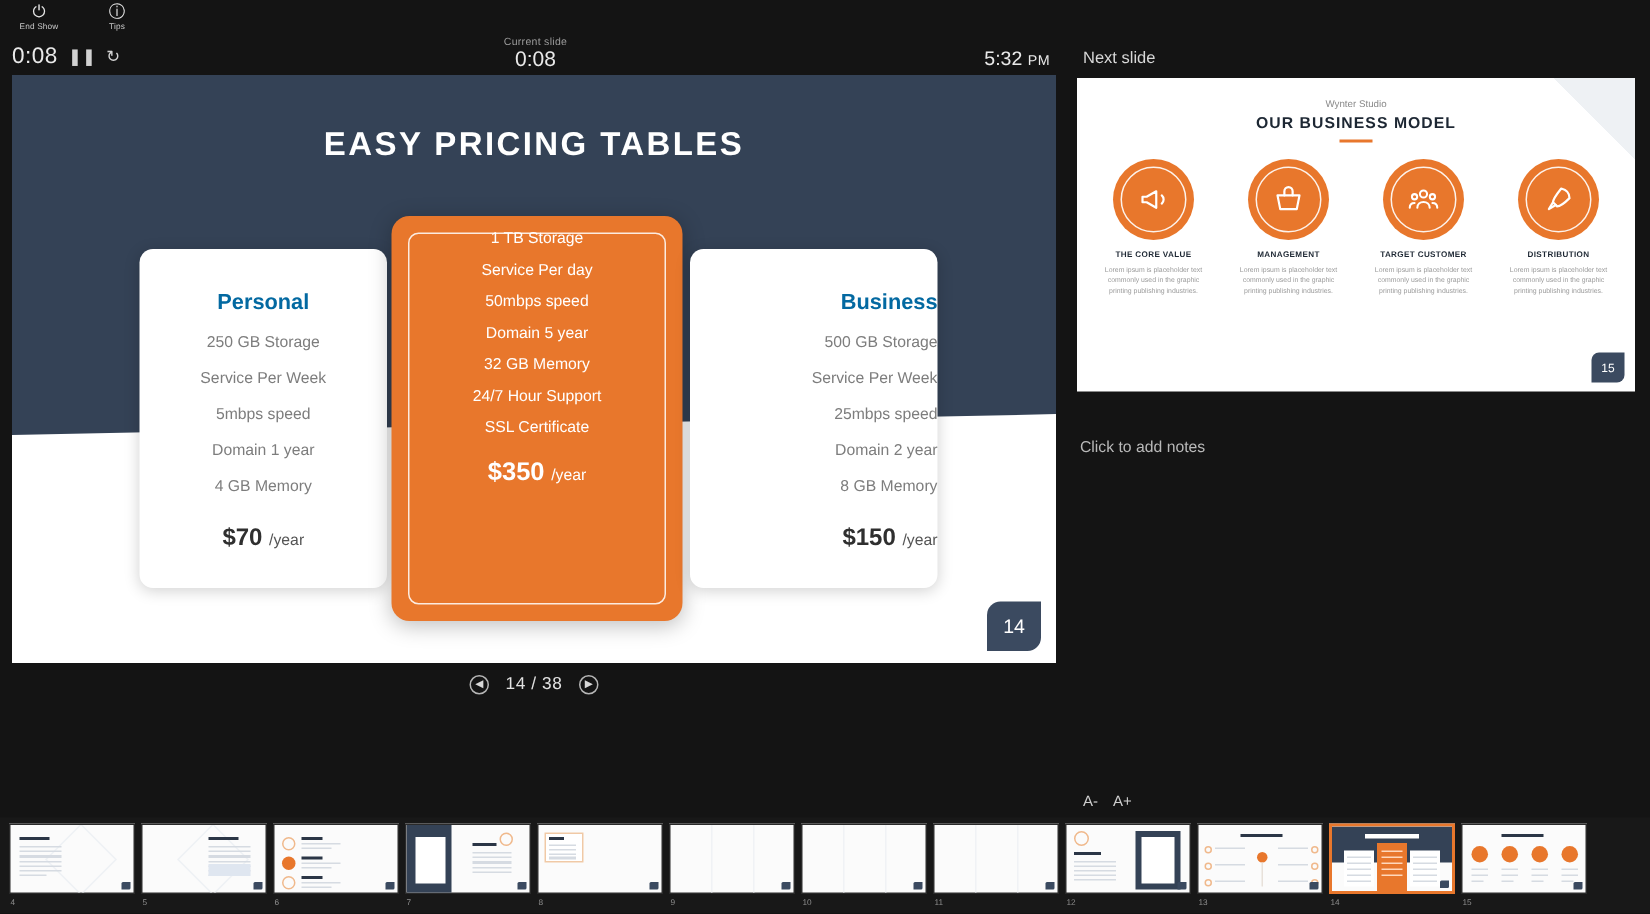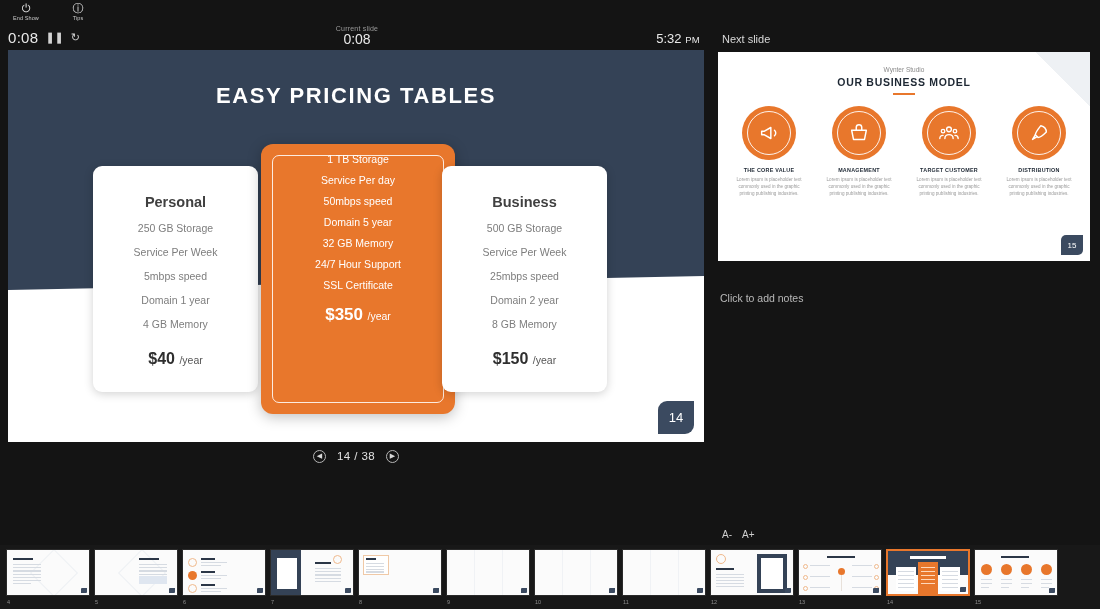--- a/index.html
+++ b/index.html
@@ -34,22 +34,22 @@
   .slide-title { position: absolute; left: 0; right: 0; top: 33px; text-align: center;
     color: #ffffff; font-size: 22px; font-weight: bold; letter-spacing: 1.6px; }
   .wedge { position: absolute; left: -4px; bottom: 0; width: 704px; height: 166px; background: #ffffff;
     clip-path: polygon(0 14px, 704px 0, 704px 166px, 0 166px); }
 
   .cards { position: absolute; left: 0; top: 0; width: 696px; height: 392px; }
   .card { position: absolute; background: #ffffff; border-radius: 9px;
     box-shadow: 0 2px 10px rgba(0,0,0,.18); text-align: center; }
   .card.side { width: 165px; height: 226px; top: 116px; }
   .card.personal { left: 85px; }
-  .card.business { left: 434px; }
-  .card .cname { color: #404040; font-size: 14.5px; font-weight: bold; margin-top: 28px; }
+  .card.business { left: 452px; text-align: right; }
+  .card .cname { color: #0369a1; font-size: 14.5px; font-weight: bold; margin-top: 28px; }
   .card .feat { color: #7d7d7d; font-size: 10.5px; margin-top: 12px; }
   .card .price { margin-top: 20px; color: #2f2f2f; }
   .card .price b { font-size: 16px; font-weight: bold; }
   .card .price span { font-size: 10.5px; color: #555; }
 
   .card.enterprise { left: 253px; width: 194px; height: 270px; top: 94px; background: #e8772c;
     border-radius: 12px; box-shadow: 0 3px 14px rgba(0,0,0,.25); }
   .card.enterprise .inner { position: absolute; left: 11px; top: 11px; right: 11px; bottom: 11px;
     border: 1px solid rgba(255,255,255,.85); border-radius: 7px; }
   .card.enterprise .cname { color: #ffffff; font-size: 15px; margin-top: 24px; }
@@ -156,21 +156,21 @@
     <div class="cards">
 
       <div class="card side personal">
         <div class="cname">Personal</div>
         <div class="feat">250 GB Storage</div>
         <div class="feat">Service Per Week</div>
         <div class="feat">5mbps speed</div>
         <div class="feat">Domain 1 year</div>
         <div class="feat">4 GB Memory</div>
         <div class="price">
-          <b>$40</b>
+          <b>$70</b>
           <span>/year</span>
         </div>
       </div>
 
       <div class="card enterprise">
         <div class="inner"></div>
         <div class="feat">1 TB Storage</div>
         <div class="feat">Service Per day</div>
         <div class="feat">50mbps speed</div>
         <div class="feat">Domain 5 year</div>

